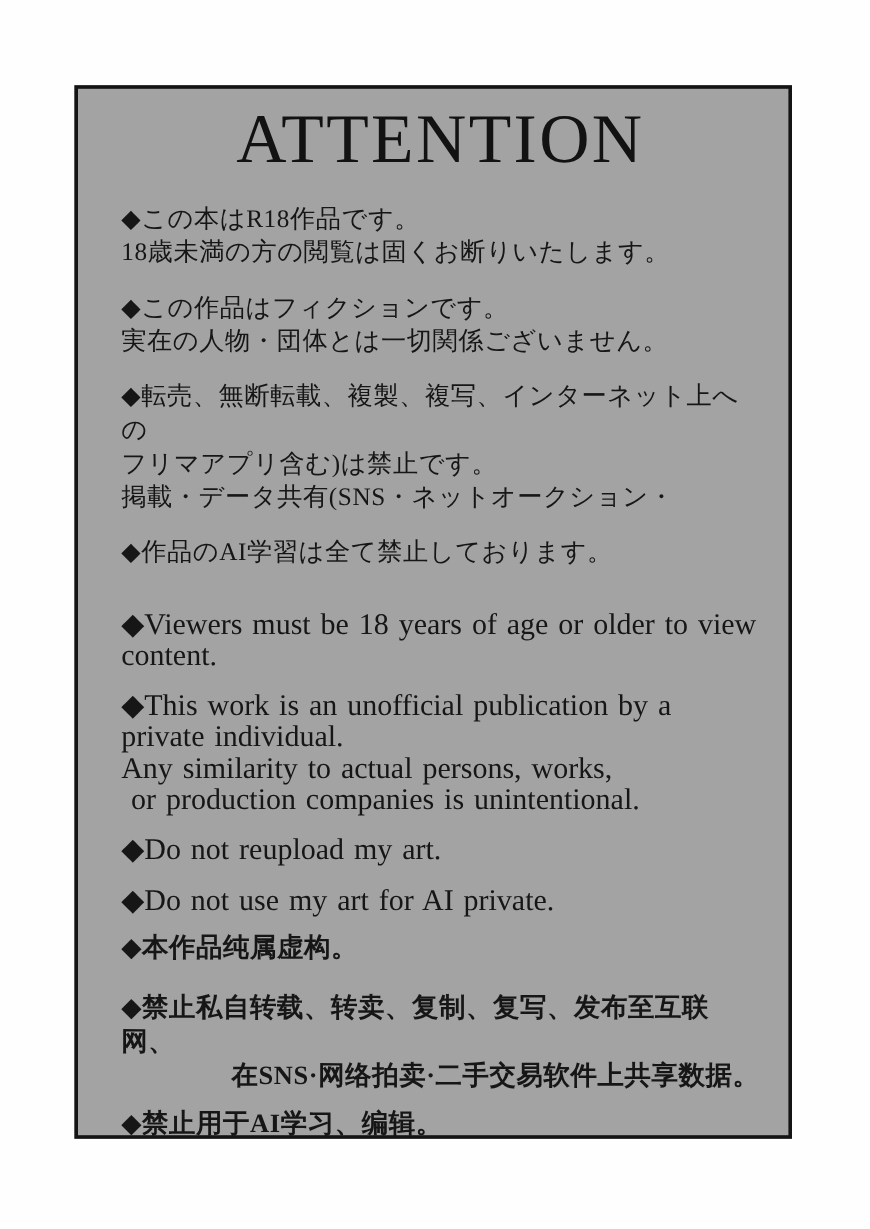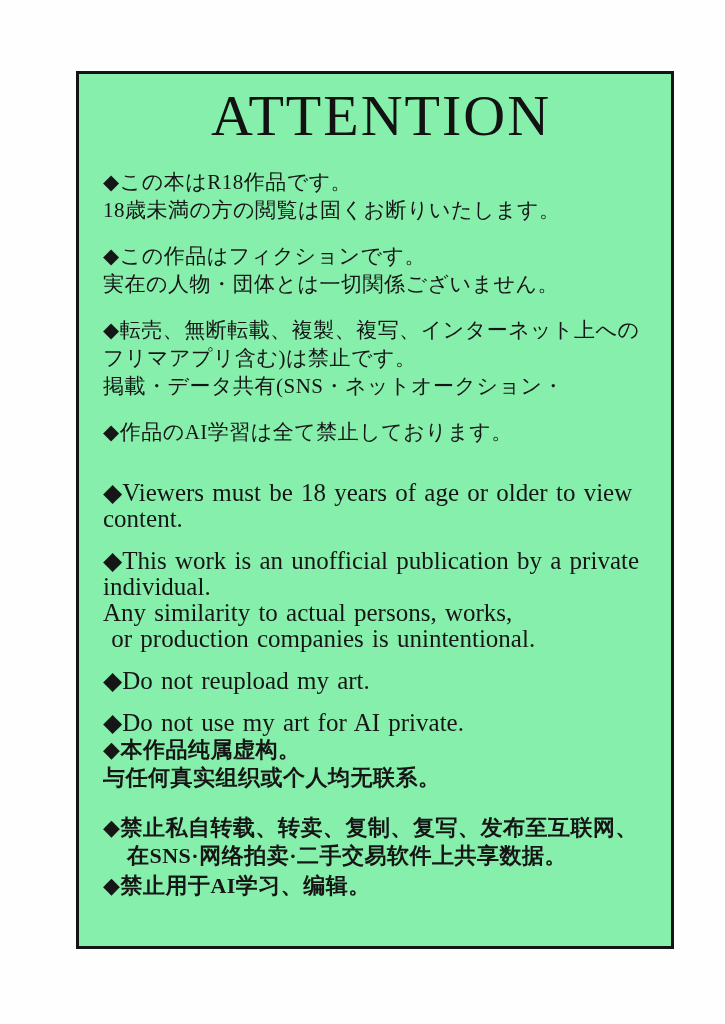--- a/index.html
+++ b/index.html
@@ -13,57 +13,57 @@
     color: #161616;
   }
   .page {
     position: relative;
     width: 725px;
     height: 1024px;
     background: #fefefe;
   }
   .frame {
     position: absolute;
-    left: 76px;
+    left: 62px;
     top: 71px;
     width: 598px;
     height: 878px;
     border: 3px solid #141414;
     box-sizing: border-box;
     padding: 6px 12px 0 24px;
-    background: #86efac;
+    background: #a3a3a3;
   }
   .title {
     text-align: center;
     font-size: 58px;
     line-height: 72px;
     letter-spacing: 2px;
     font-weight: 400;
     margin: 0 0 16px 0;
     color: #121212;
   }
-  .block { margin: 0; }
+  .block { margin: 12px; }
   .block p {
     margin: 0;
     white-space: pre-wrap;
   }
   
   .jp { font-size: 21px; line-height: 28px; letter-spacing: 0.5px; }
   .jp.first { margin-top: 4px; }
   .jp + .jp { margin-top: 18px; }
   
   .en { font-size: 25px; line-height: 26px; word-spacing: 2px; }
   .en + .en { margin-top: 16px; }
   .group-gap { margin-top: 34px !important; }
   .group-gap-2 { margin-top: 42px !important; }
   
   .zh { font-size: 22px; line-height: 28px; font-weight: 700; letter-spacing: 0.5px; }
   .zh + .zh { margin-top: 22px; }
   .zh + .zh.no-gap { margin-top: 2px; }
-  .indent-1 { padding-left: 24px; }
+  .indent-1 { padding-left: 24px; text-align: right; }
 </style>
 </head>
 <body>
 
 <div class="page">
   <div class="frame">
 
     <h1 class="title">ATTENTION</h1>
 
     <div class="block jp first">
@@ -100,21 +100,20 @@
       <p>◆Do not reupload my art.</p>
     </div>
 
     <div class="block en">
       <p>◆Do not use my art for AI private.</p>
     </div>
 
 
     <div class="block zh">
       <p>◆本作品纯属虚构。</p>
-      <p>与任何真实组织或个人均无联系。</p>
     </div>
 
     <div class="block zh">
       <p>◆禁止私自转载、转卖、复制、复写、发布至互联网、</p>
       <p class="indent-1">在SNS·网络拍卖·二手交易软件上共享数据。</p>
     </div>
 
     <div class="block zh no-gap">
       <p>◆禁止用于AI学习、编辑。</p>
     </div>

